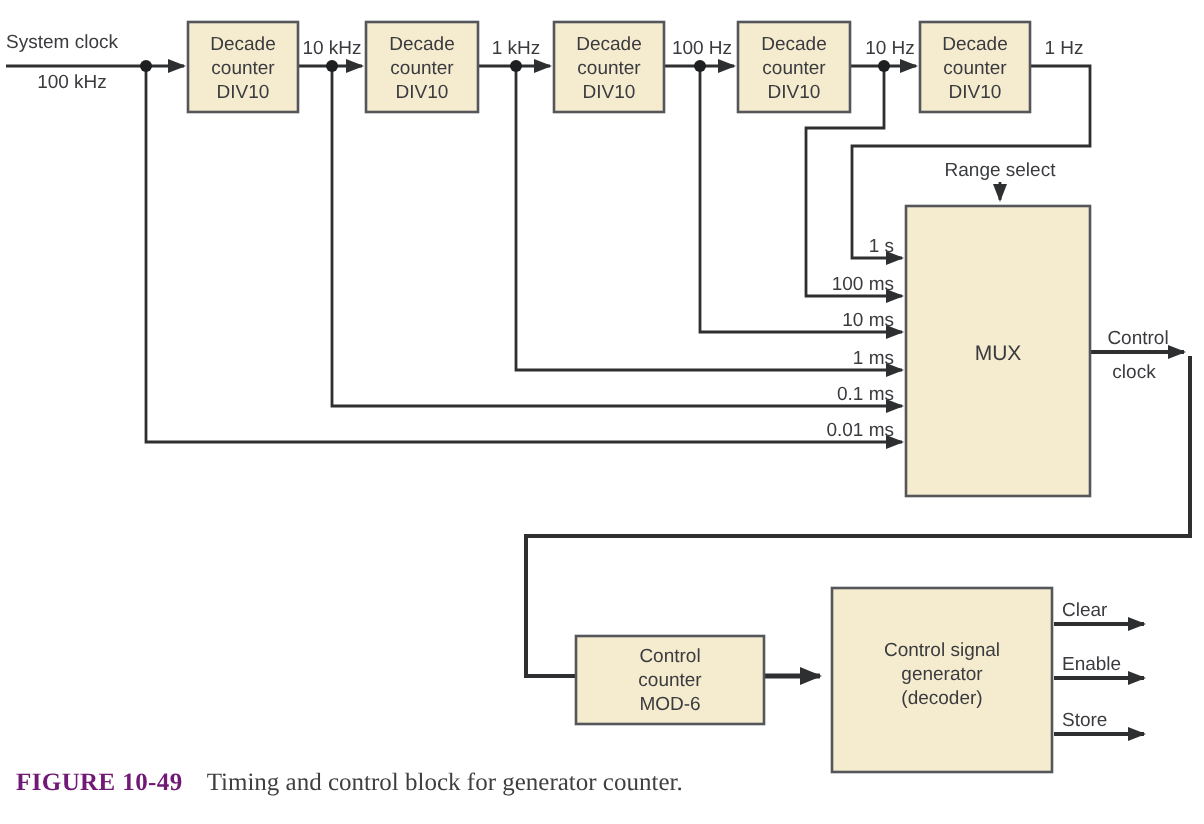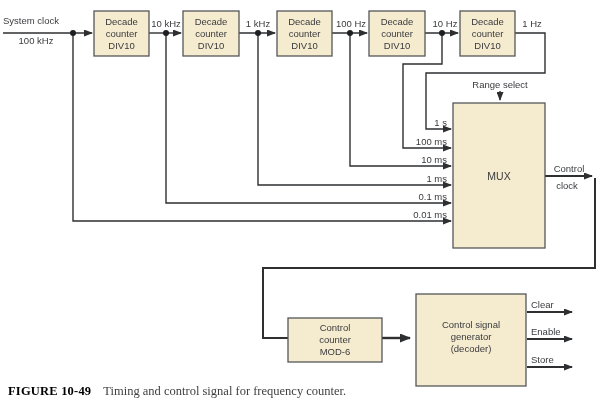--- a/index.html
+++ b/index.html
@@ -7,21 +7,21 @@
          font-family:"Liberation Sans",sans-serif;}
   svg text{font-family:"Liberation Sans",sans-serif;font-size:9.5px;fill:#3a3b3e;}
   svg text.mux-t{font-size:10.5px;}
   .box{fill:#f5ebcf;stroke:#55565a;stroke-width:1.3;}
   .wire{stroke:#2e2f31;stroke-width:1.4;fill:none;}
   .wire-med{stroke:#2e2f31;stroke-width:2;fill:none;}
   .wire-thick{stroke:#2e2f31;stroke-width:2.4;fill:none;}
   .dot{fill:#1e1f21;}
   .caption{position:absolute;left:8px;top:384px;width:580px;
            font-family:"Liberation Serif",serif;font-size:12.5px;color:#3f3f41;}
-  .cap-label{font-weight:bold;color:#000000;margin-right:12px;letter-spacing:.2px;}
+  .cap-label{font-weight:bold;color:#701a75;margin-right:12px;letter-spacing:.2px;}
 </style>
 </head>
 <body>
 
 <div class="stage">
 <svg width="602" height="412" viewBox="0 0 602 412">
   <defs>
     <marker id="arr" markerUnits="userSpaceOnUse" markerWidth="9" markerHeight="7" refX="8" refY="3.5" orient="auto">
       <path d="M0,0 L9,3.5 L0,7 Z" fill="#2e2f31"></path>
     </marker>
@@ -139,15 +139,15 @@
     <text x="569" y="172" text-anchor="middle">Control</text>
     <text x="567" y="189" text-anchor="middle">clock</text>
 
     <text x="531" y="308" text-anchor="start">Clear</text>
     <text x="531" y="335" text-anchor="start">Enable</text>
     <text x="531" y="363" text-anchor="start">Store</text>
   </g>
 </svg>
 
 <div class="caption">
-  <span class="cap-label">FIGURE 10-49</span><span class="cap-text">Timing and control signal for frequency counter.</span>
+  <span class="cap-label">FIGURE 10-49</span><span class="cap-text">Timing and control block for generator counter.</span>
 </div>
 </div>
 
 </body></html>

